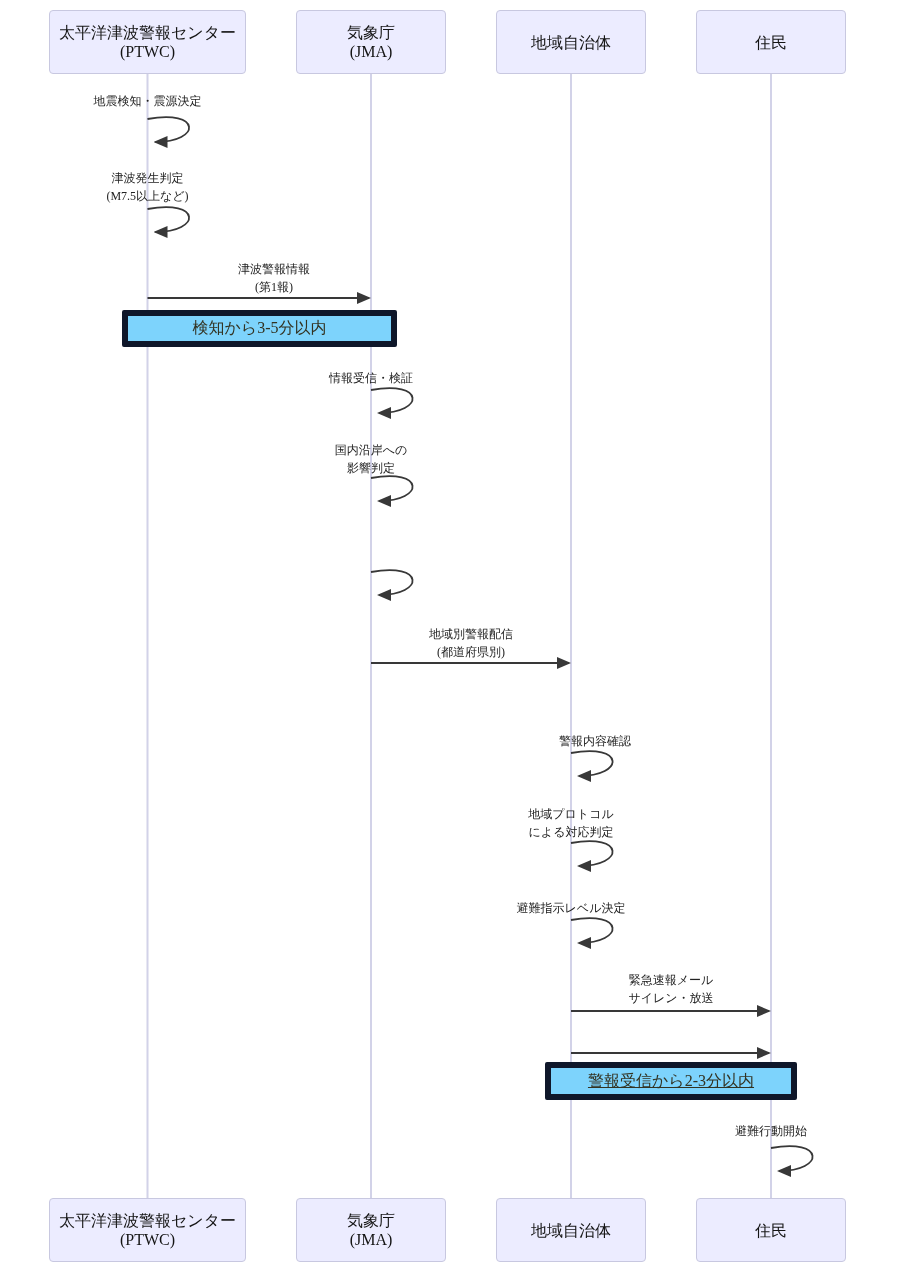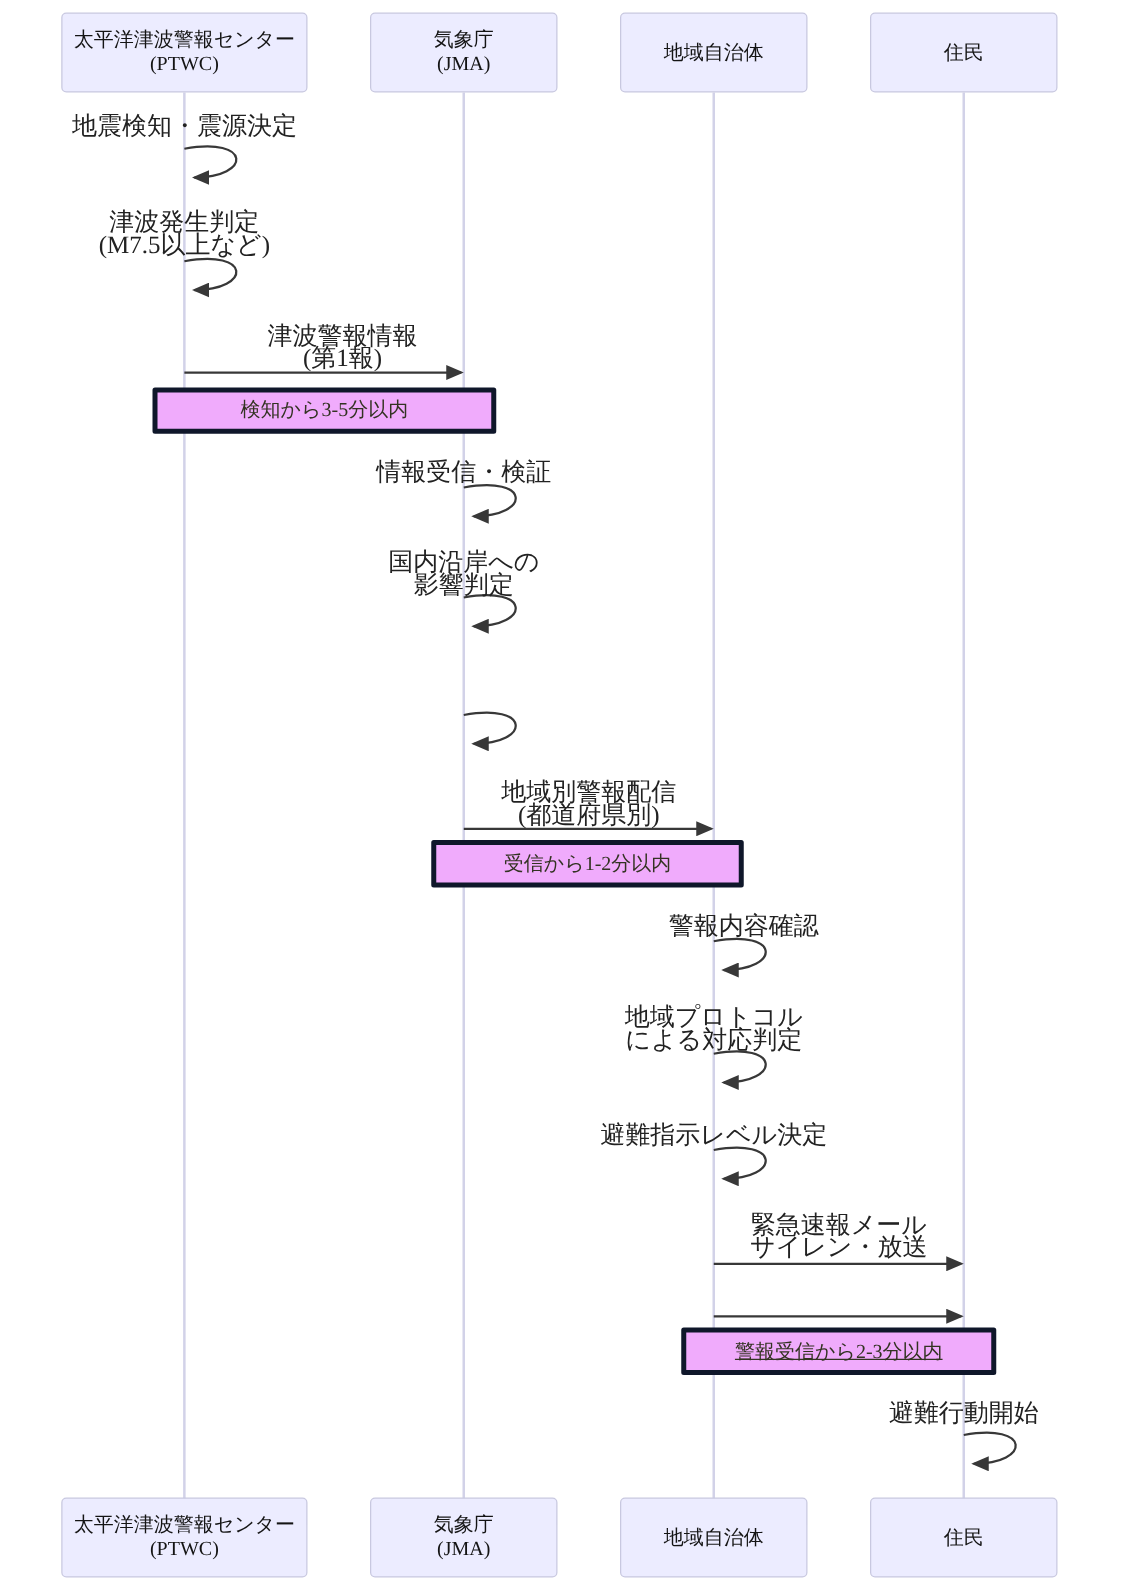--- a/index.html
+++ b/index.html
@@ -44,31 +44,31 @@
     line-height: 19px;
     color: #141414;
     text-align: center;
     box-sizing: border-box;
   }
   .actor span:empty { display: none; }
   .label {
     position: absolute;
     transform: translateX(-50%);
     text-align: center;
-    font-size: 20px;
+    font-size: 12px;
     line-height: 18px;
     color: #222222;
     white-space: nowrap;
   }
   .label span { display: block; }
   .label span:empty { display: none; }
   .note {
     position: absolute;
-    background: #f0abfc;
-    border: 4px solid #0f172a;
+    background: #7dd3fc;
+    border: 6px solid #0f172a;
     border-radius: 2px;
     display: flex;
     align-items: center;
     justify-content: center;
     font-size: 16px;
     color: #333322;
     box-sizing: border-box;
   }
 </style>
 </head>
@@ -165,21 +165,20 @@
   <div class="label" style="left:671px; top:971px;">
     <span>緊急速報メール</span>
     <span>サイレン・放送</span>
   </div>
   <div class="label" style="left:671px; top:1033px;margin-top:32px;">
     <span>避難指示発令</span>
 
   </div>
 
   <div class="note" style="left:122px; top:310px; width:275px; height:37px;">検知から3-5分以内</div>
-  <div class="note" style="left:345px; top:672px; width:250px; height:38px;">受信から1-2分以内</div>
   <div class="note" style="left:545px; top:1062px; width:252px; height:38px;text-decoration:underline;">警報受信から2-3分以内</div>
 
   <div class="actor" style="left:49px;  top:1198px; width:197px;">
     <span>太平洋津波警報センター</span>
     <span>(PTWC)</span>
   </div>
   <div class="actor" style="left:296px; top:1198px; width:150px;">
     <span>気象庁</span>
     <span>(JMA)</span>
   </div>

